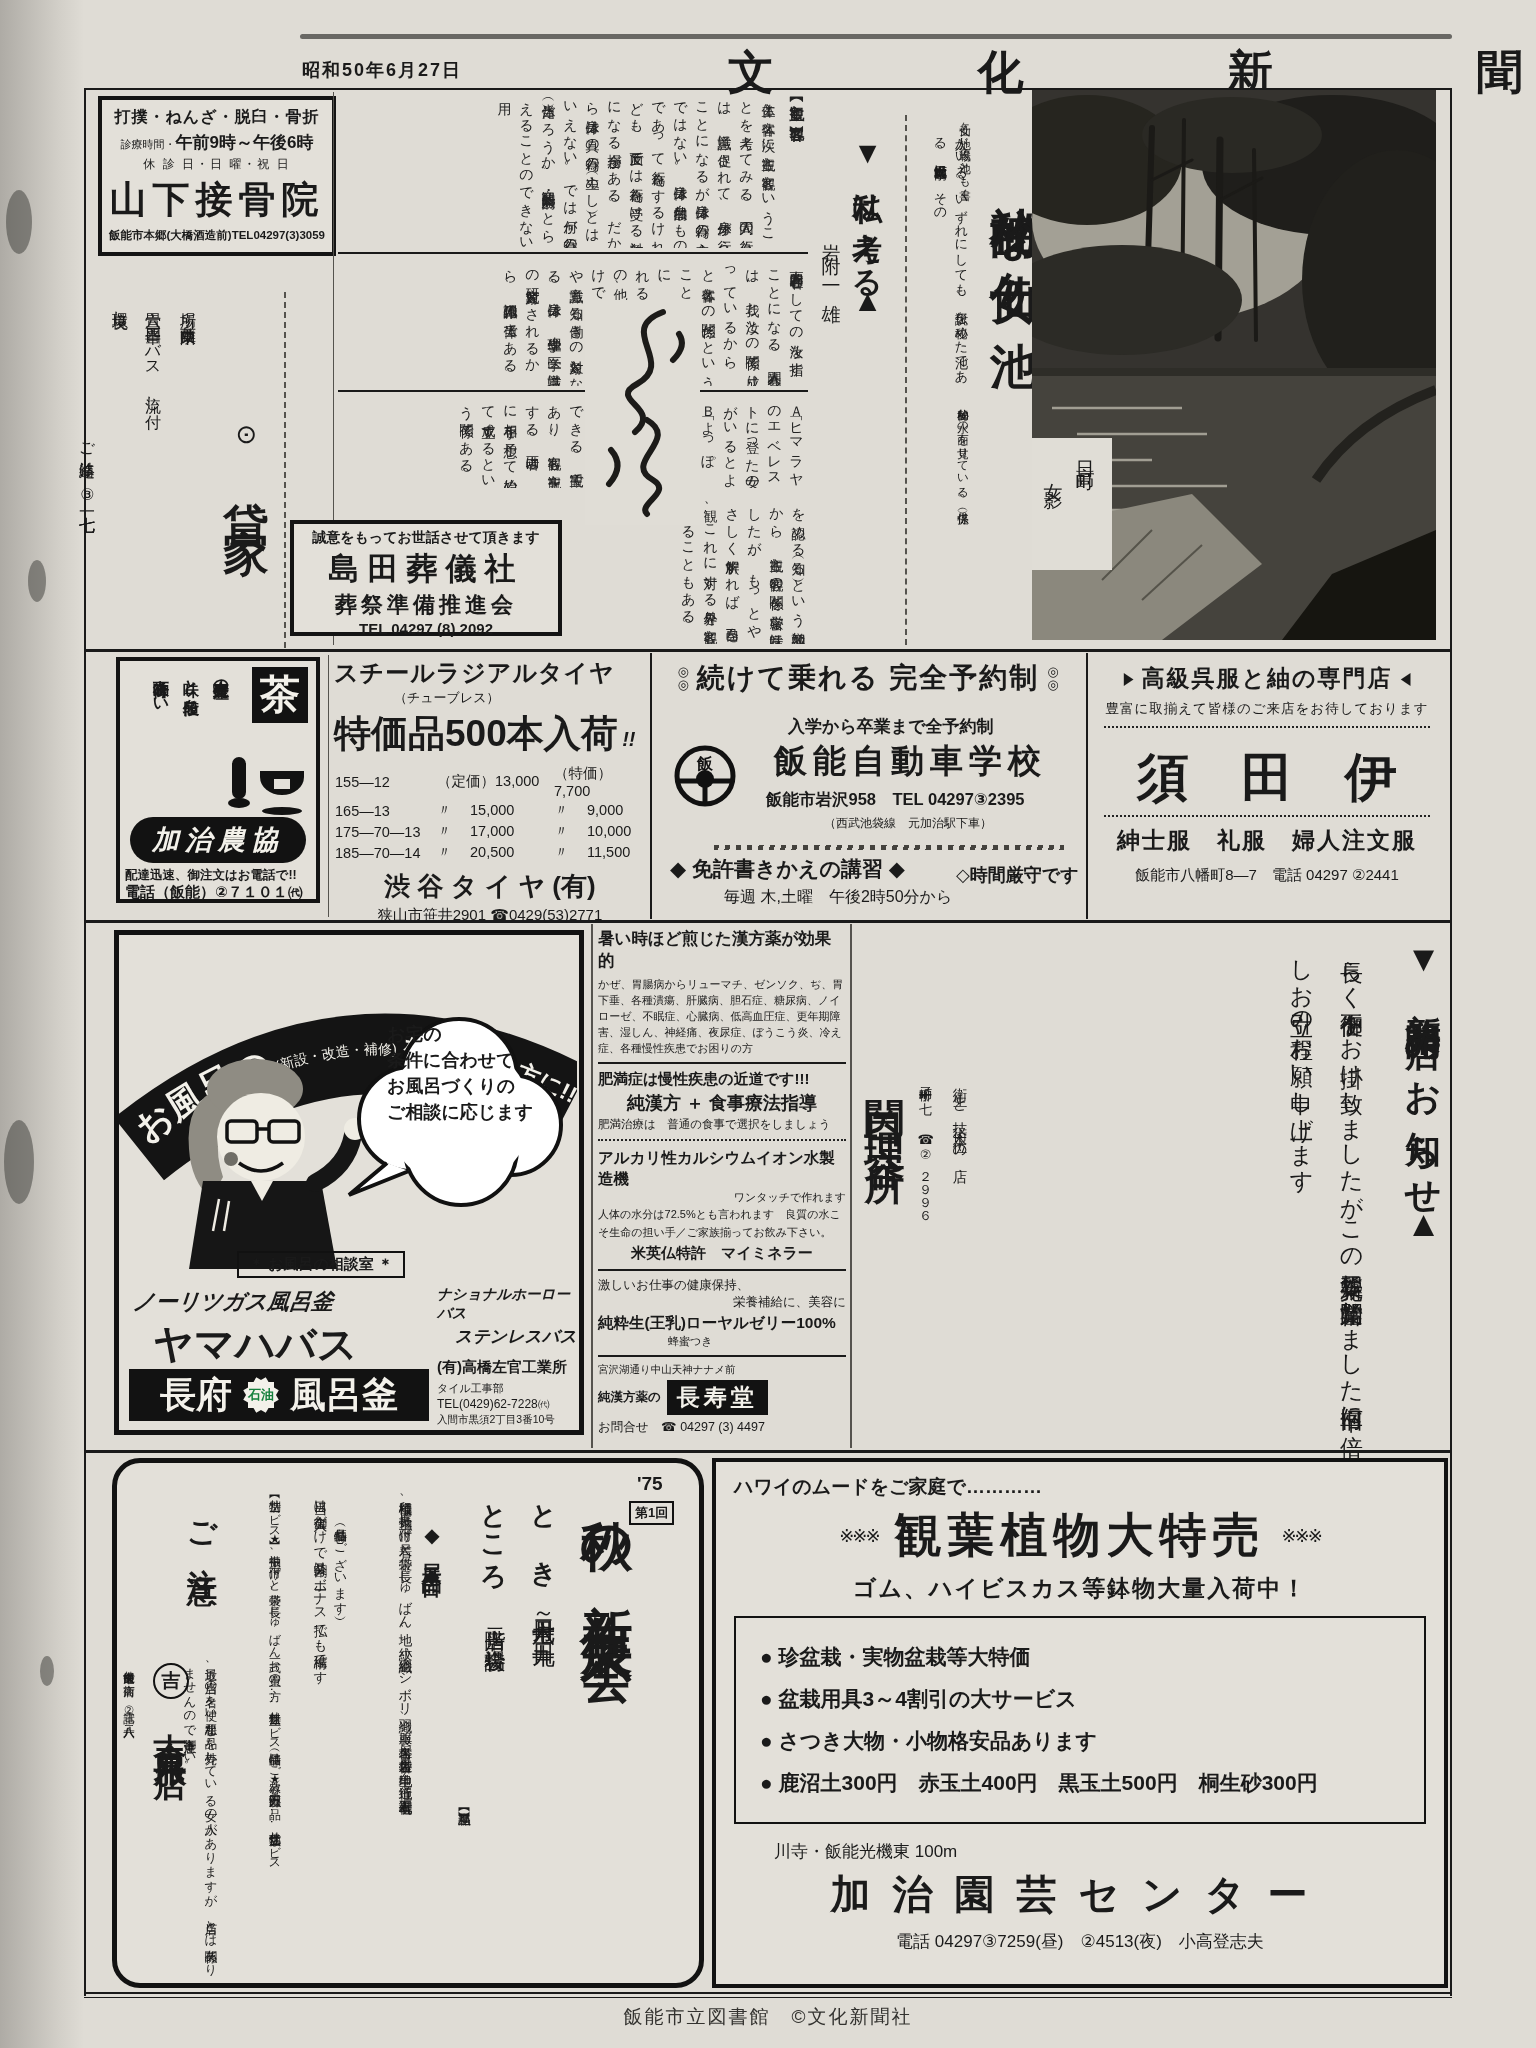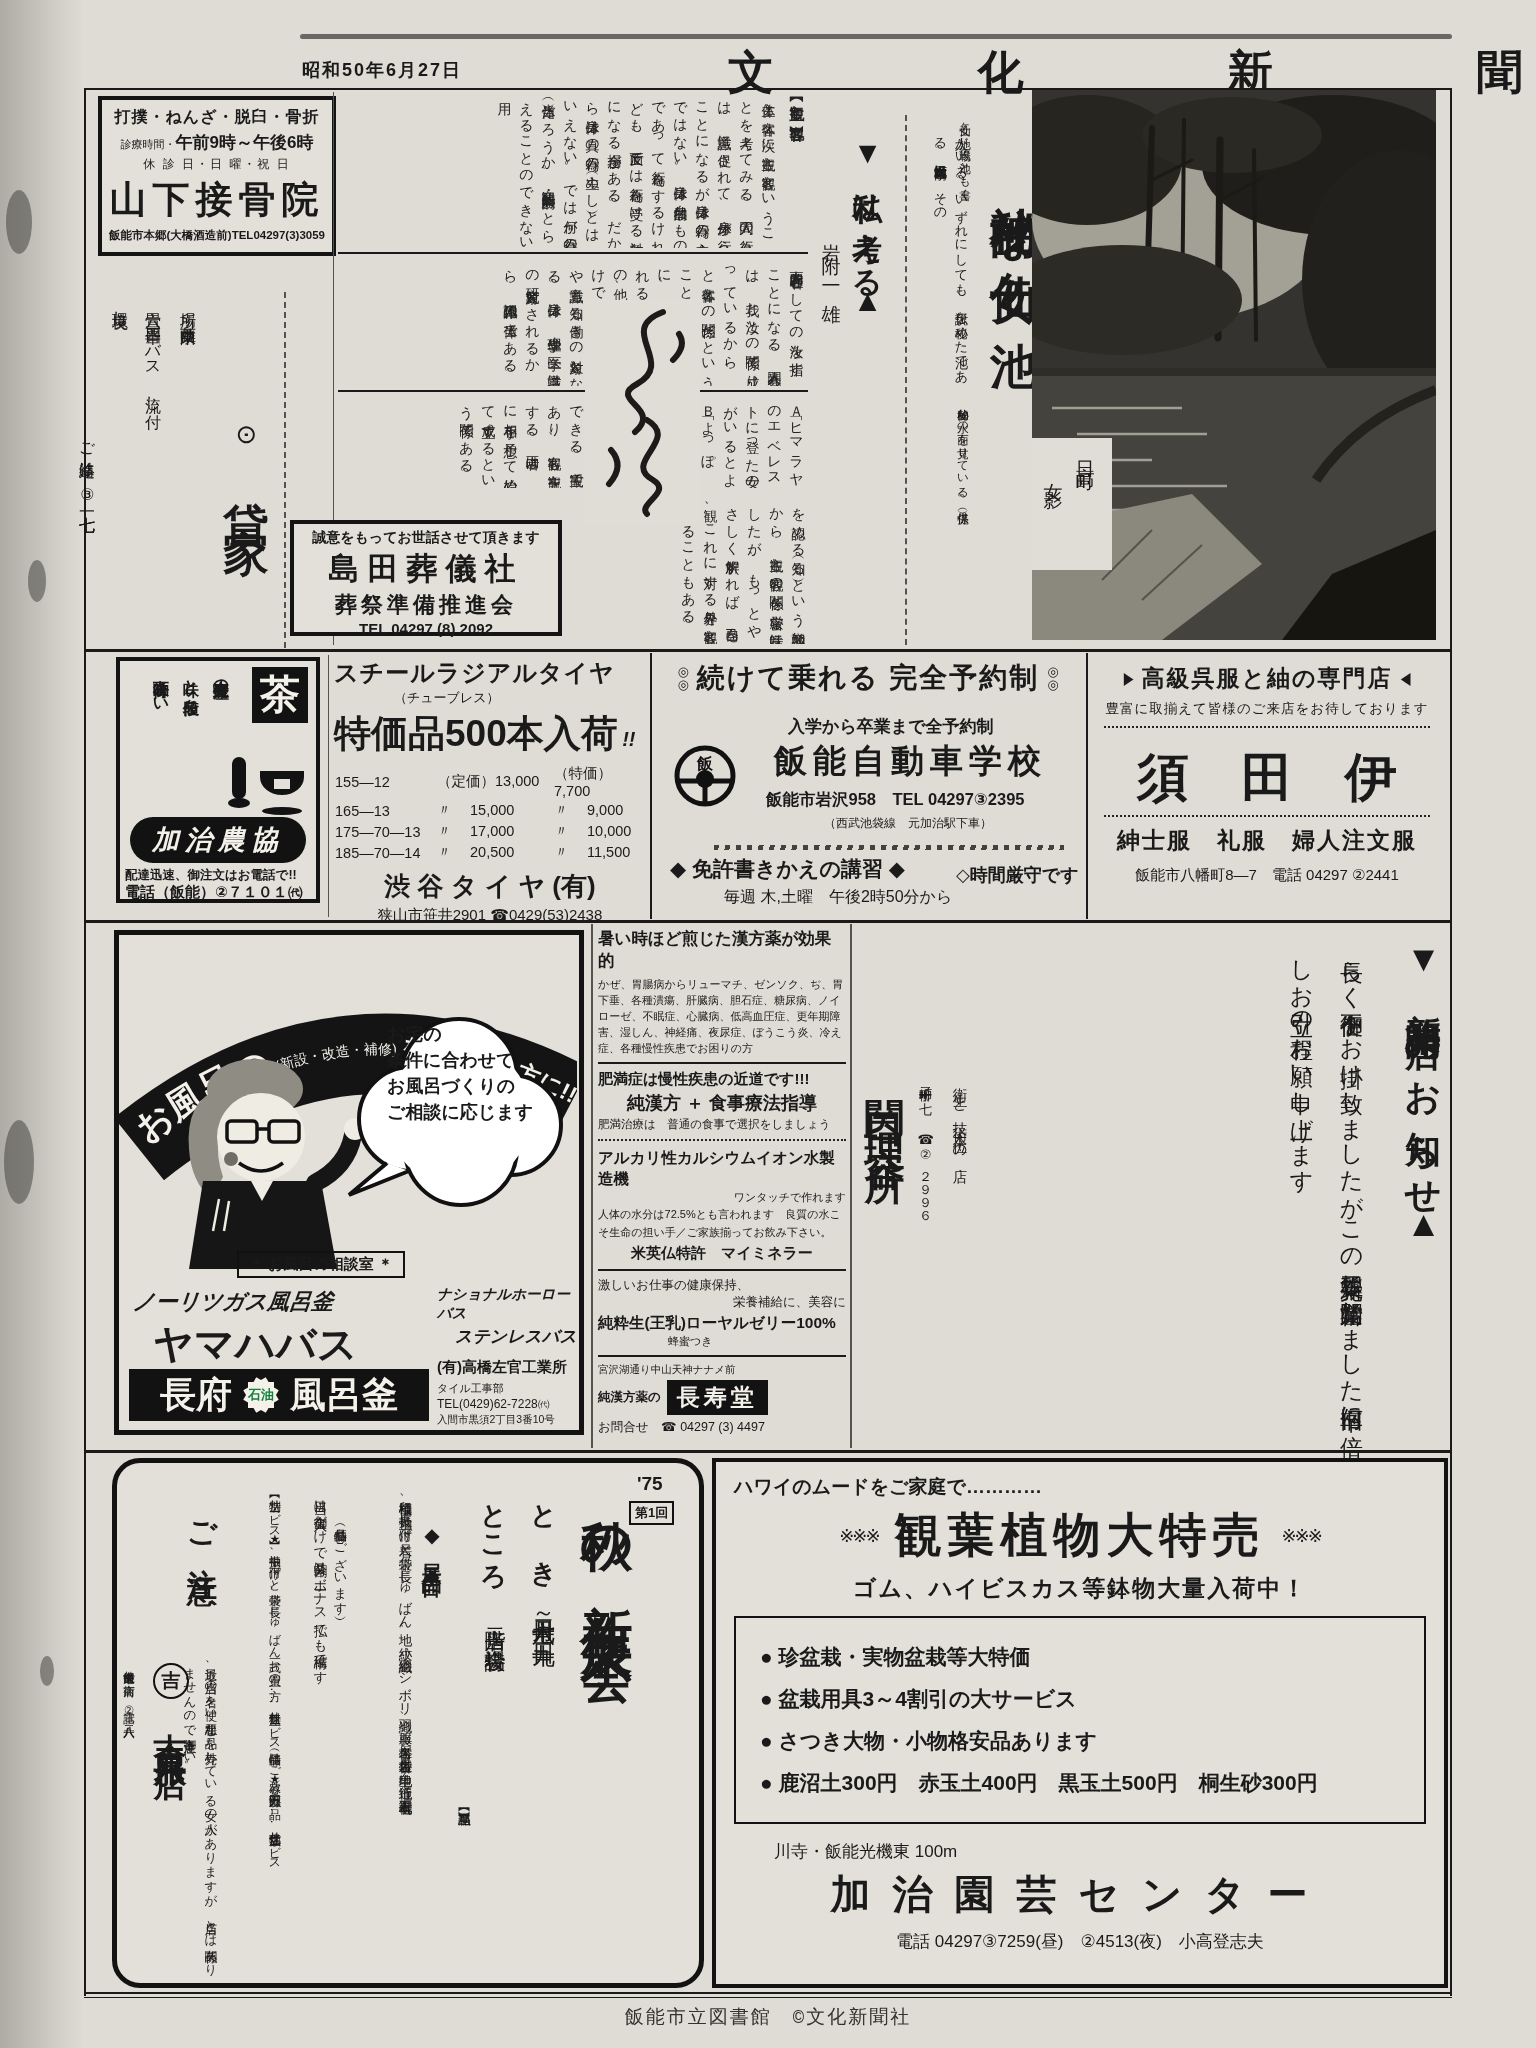--- a/index.html
+++ b/index.html
@@ -204,21 +204,21 @@
         <td>〃　 10,000</td>
       </tr>
       <tr>
         <td>185—70—14</td>
         <td>〃　 20,500</td>
         <td>〃　 11,500</td>
       </tr>
     </tbody>
       </table>
     <div class="b ctr" style="font-size:26px;margin-top:6px;">渋 谷 タ イ ヤ (有)</div>
-    <div class="ctr" style="font-size:15px;margin-top:2px;">狭山市笹井2901 ☎0429(53)2438</div>
+    <div class="ctr" style="font-size:15px;margin-top:2px;">狭山市笹井2901 ☎0429(53)2771</div>
   </div>
 
   <div class="abs" style="left:654px;top:655px;width:428px;height:262px;">
     <div style="display:flex;justify-content:center;align-items:center;gap:8px;margin-top:4px;">
       <span style="display:inline-flex;flex-direction:column;font-size:13px;line-height:13px;">
         <span>◎</span>
           <span>◎</span>
       </span>
       <span class="b" style="font-size:28px;letter-spacing:2px;">続けて乗れる 完全予約制</span>
       <span style="display:inline-flex;flex-direction:column;font-size:13px;line-height:13px;">
@@ -409,15 +409,15 @@
       <div style="font-size:21px;font-weight:600;line-height:42px;">● 珍盆栽・実物盆栽等大特価</div>
       <div style="font-size:21px;font-weight:600;line-height:42px;">● 盆栽用具3～4割引の大サービス</div>
       <div style="font-size:21px;font-weight:600;line-height:42px;">● さつき大物・小物格安品あります</div>
       <div style="font-size:21px;font-weight:600;line-height:42px;">● 鹿沼土300円　赤玉土400円　黒玉土500円　桐生砂300円</div>
     </div>
     <div style="font-size:17px;margin-top:16px;margin-left:40px;">川寺・飯能光機東 100m</div>
     <div class="b ctr" style="font-size:40px;letter-spacing:22px;margin-top:4px;">加治園芸センター</div>
     <div class="ctr" style="font-size:17px;margin-top:8px;">電話 04297③7259(昼)　②4513(夜)　小高登志夫</div>
   </div>
 
-  <div class="abs ctr" style="left:0;top:2004px;width:1536px;font-size:19px;color:#33322f;letter-spacing:2px;font-family:Liberation Mono, monospace;">飯能市立図書館　©文化新聞社</div>
+  <div class="abs ctr" style="left:0;top:2004px;width:1536px;font-size:19px;color:#33322f;letter-spacing:2px;">飯能市立図書館　©文化新聞社</div>
 
 </div>
 
 </body></html>

